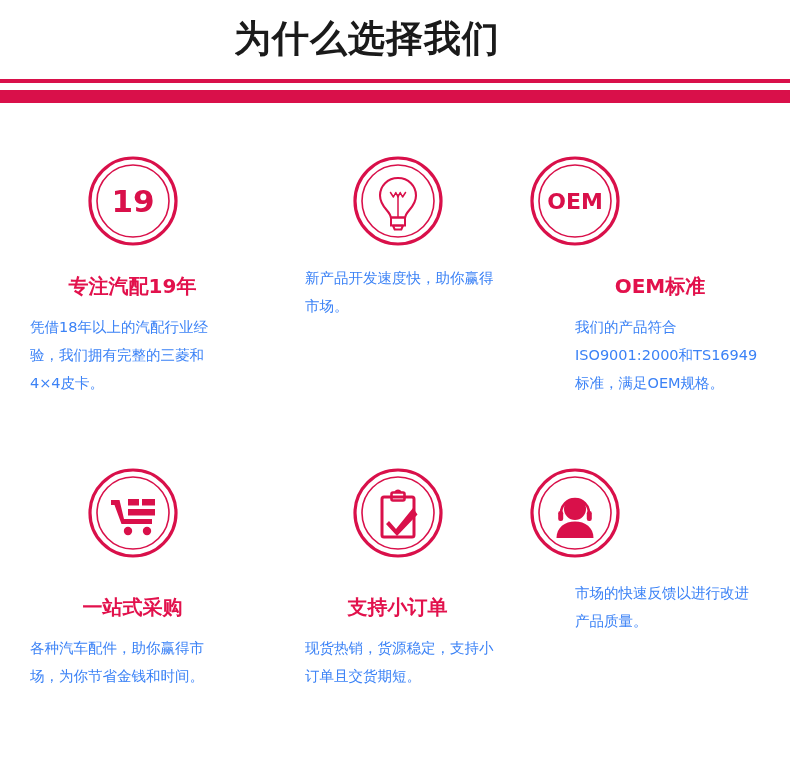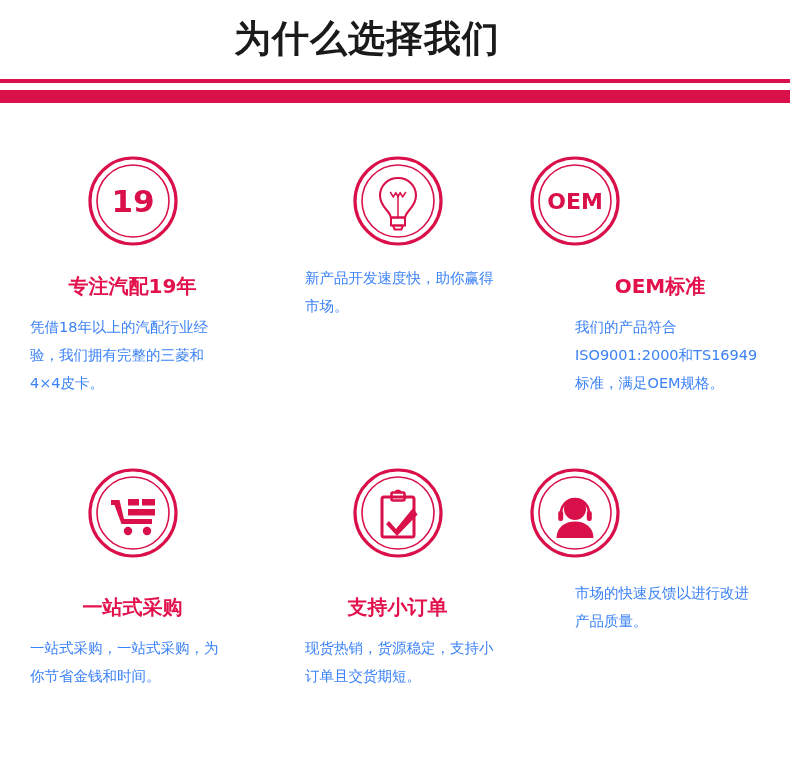--- a/index.html
+++ b/index.html
@@ -199,21 +199,21 @@
             <rect x="40" y="31" width="11" height="6.5" fill="#d9104a"></rect>
             <rect x="54" y="31" width="13" height="6.5" fill="#d9104a"></rect>
             <rect x="40" y="41" width="27" height="6.5" fill="#d9104a"></rect>
 
             <circle cx="40" cy="63" r="4.2" fill="#d9104a"></circle>
             <circle cx="59" cy="63" r="4.2" fill="#d9104a"></circle>
           </svg>
         </div>
       </div>
       <div class="feature-title">一站式采购</div>
-      <div class="feature-body">一站式采购，一站式采购，为你节省金钱和时间。</div>
+      <div class="feature-body">各种汽车配件，助你赢得市场，为你节省金钱和时间。</div>
     </div>
 
     <div class="feature col-2 row-2">
       <div class="feature-icon-wrap">
         <div class="icon-circle">
           <svg width="90" height="90" viewBox="0 0 90 90">
             <circle cx="45" cy="45" r="43" fill="none" stroke="#d9104a" stroke-width="3.2"></circle>
             <circle cx="45" cy="45" r="36" fill="none" stroke="#d9104a" stroke-width="1.6"></circle>
 
             <rect x="29" y="29" width="32" height="40" rx="2" fill="none" stroke="#d9104a" stroke-width="3"></rect>

